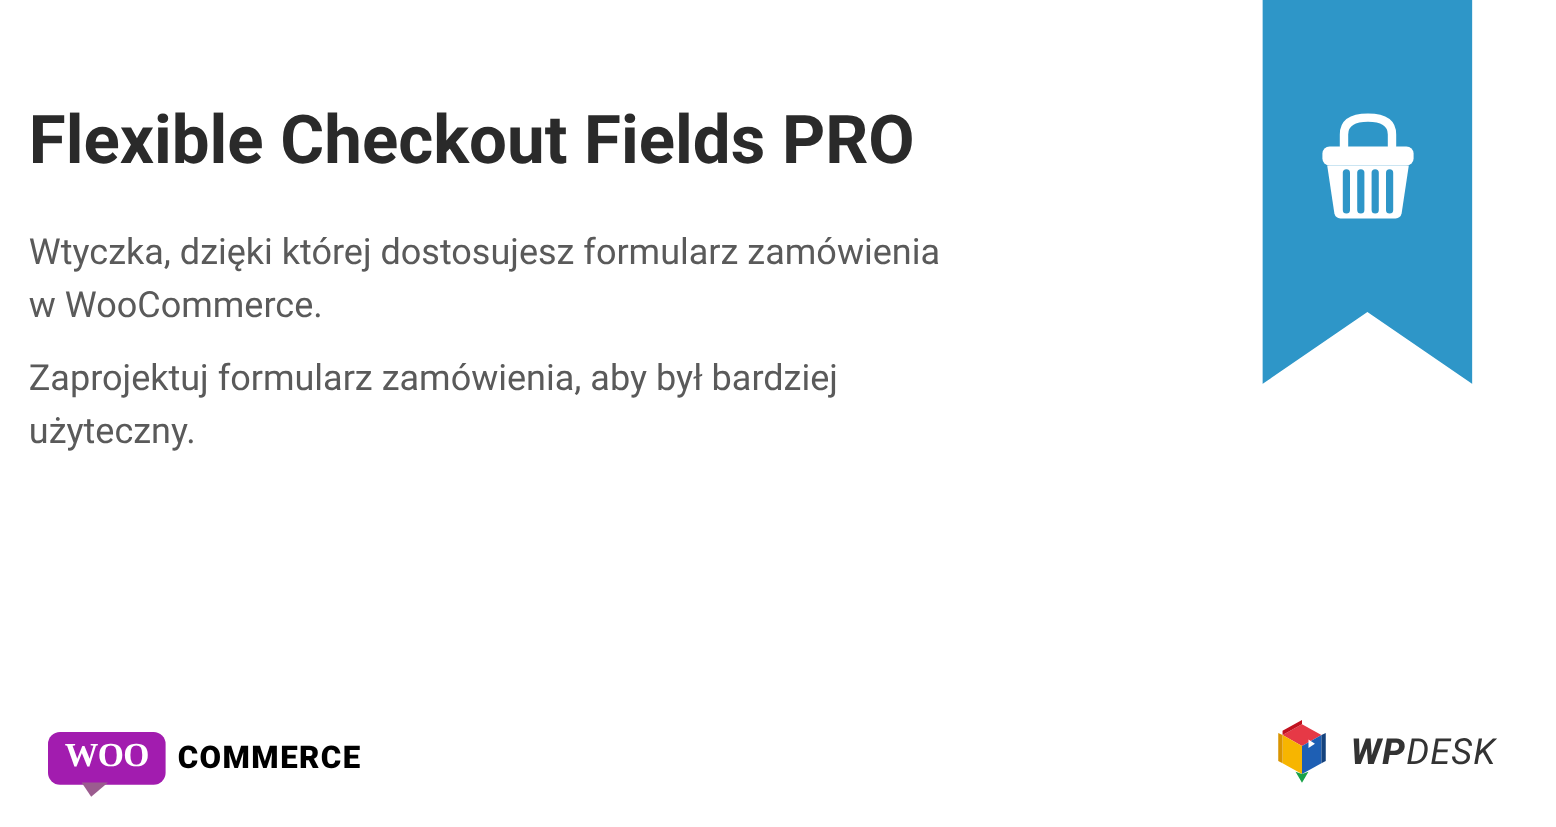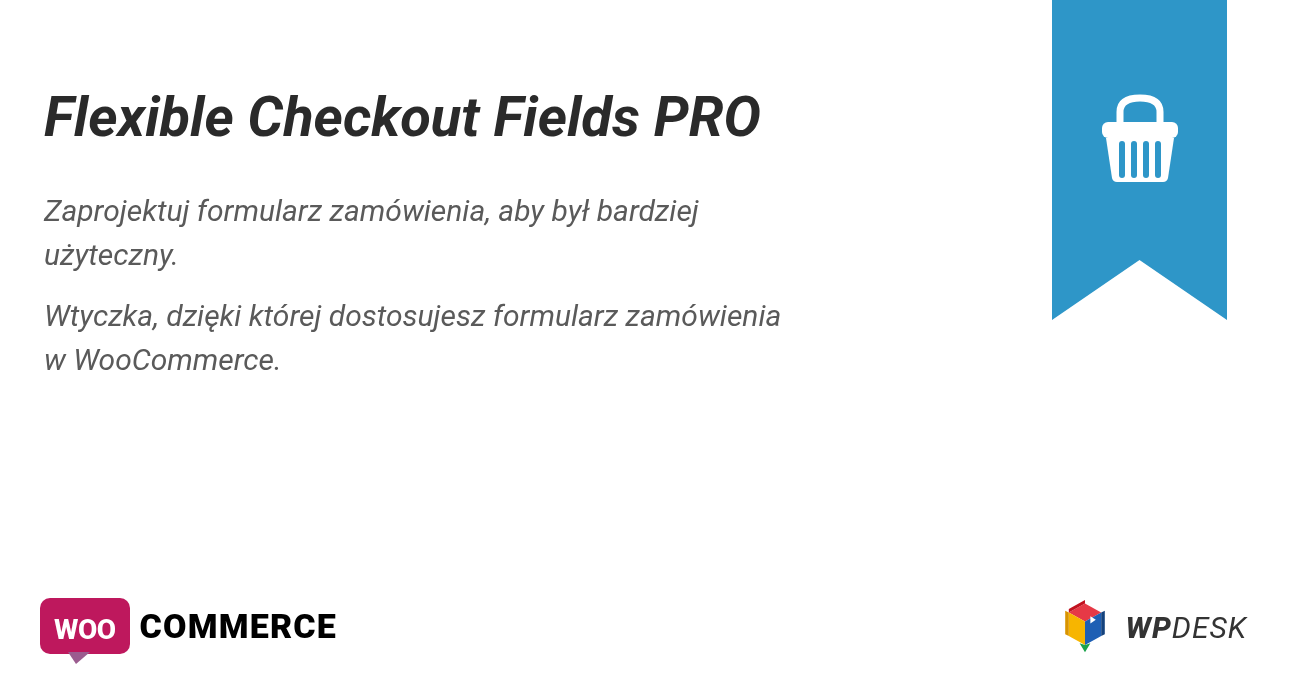--- a/index.html
+++ b/index.html
@@ -6,24 +6,23 @@
     body {
       font-family: -apple-system, BlinkMacSystemFont, "Segoe UI", Roboto, "Helvetica Neue", Arial, sans-serif;
       width: 1297px;
       height: 689px;
       background: #ffffff;
       position: relative;
       overflow: hidden;
     }
     .content {
       position: absolute;
-      left: 44px;
+      left: 24px;
       top: 85px;
       width: 760px;
-      font-style: italic;
     }
     .title {
       font-size: 56px;
       font-weight: 700;
       color: #2a2a2a;
       margin-bottom: 40px;
       line-height: 1.15;
     }
     .description p {
       font-size: 30px;
@@ -64,45 +63,46 @@
       align-items: center;
       gap: 14px;
       font-style: italic;
     }
     .woo-logo {
       display: flex;
       align-items: center;
       gap: 10px;
     }
     .woo-bubble {
-      background: #be185d;
+      background: #a21caf;
       border-radius: 10px;
-      padding: 18px 14px 10px 14px;
+      padding: 6px 14px 10px 14px;
       position: relative;
+      font-family: Liberation Serif, serif;
     }
     .woo-text {
       color: #fff;
       font-size: 28px;
       font-weight: 800;
       letter-spacing: -0.5px;
       line-height: 1;
     }
     .woo-tail {
       position: absolute;
       bottom: -10px;
       left: 28px;
       width: 0;
       height: 0;
       border-left: 8px solid transparent;
       border-right: 14px solid transparent;
       border-top: 12px solid #9b5c8f;
     }
     .commerce-text {
       color: #000;
-      font-size: 34px;
+      font-size: 26px;
       font-weight: 900;
       letter-spacing: 1.2px;
     }
     .wpdesk-text {
       color: #333;
       font-size: 30px;
       font-weight: 400;
       letter-spacing: 1px;
     }
     .wpdesk-text .bold {
@@ -112,22 +112,22 @@
       width: 54px;
       height: 54px;
     }
   </style>
 </head>
 <body>
 
 <div class="content">
   <h1 class="title">Flexible Checkout Fields PRO</h1>
   <div class="description">
+    <p>Wtyczka, dzięki której dostosujesz formularz zamówienia w WooCommerce.</p>
     <p>Zaprojektuj formularz zamówienia, aby był bardziej użyteczny.</p>
-    <p>Wtyczka, dzięki której dostosujesz formularz zamówienia w WooCommerce.</p>
   </div>
 </div>
 
 <div class="ribbon">
   <svg class="ribbon-body" viewBox="0 0 175 320">
     <path d="M 0 0 L 175 0 L 175 320 L 87.5 260 L 0 320 Z" fill="#2e96c8"></path>
   </svg>
   <svg class="basket-icon" viewBox="0 0 100 100">
     <path d="M 30 32 L 30 22 Q 30 8 50 8 Q 70 8 70 22 L 70 32" fill="none" stroke="#ffffff" stroke-width="7" stroke-linecap="round"></path>
     <rect x="12" y="32" width="76" height="16" rx="6" fill="#ffffff"></rect>

